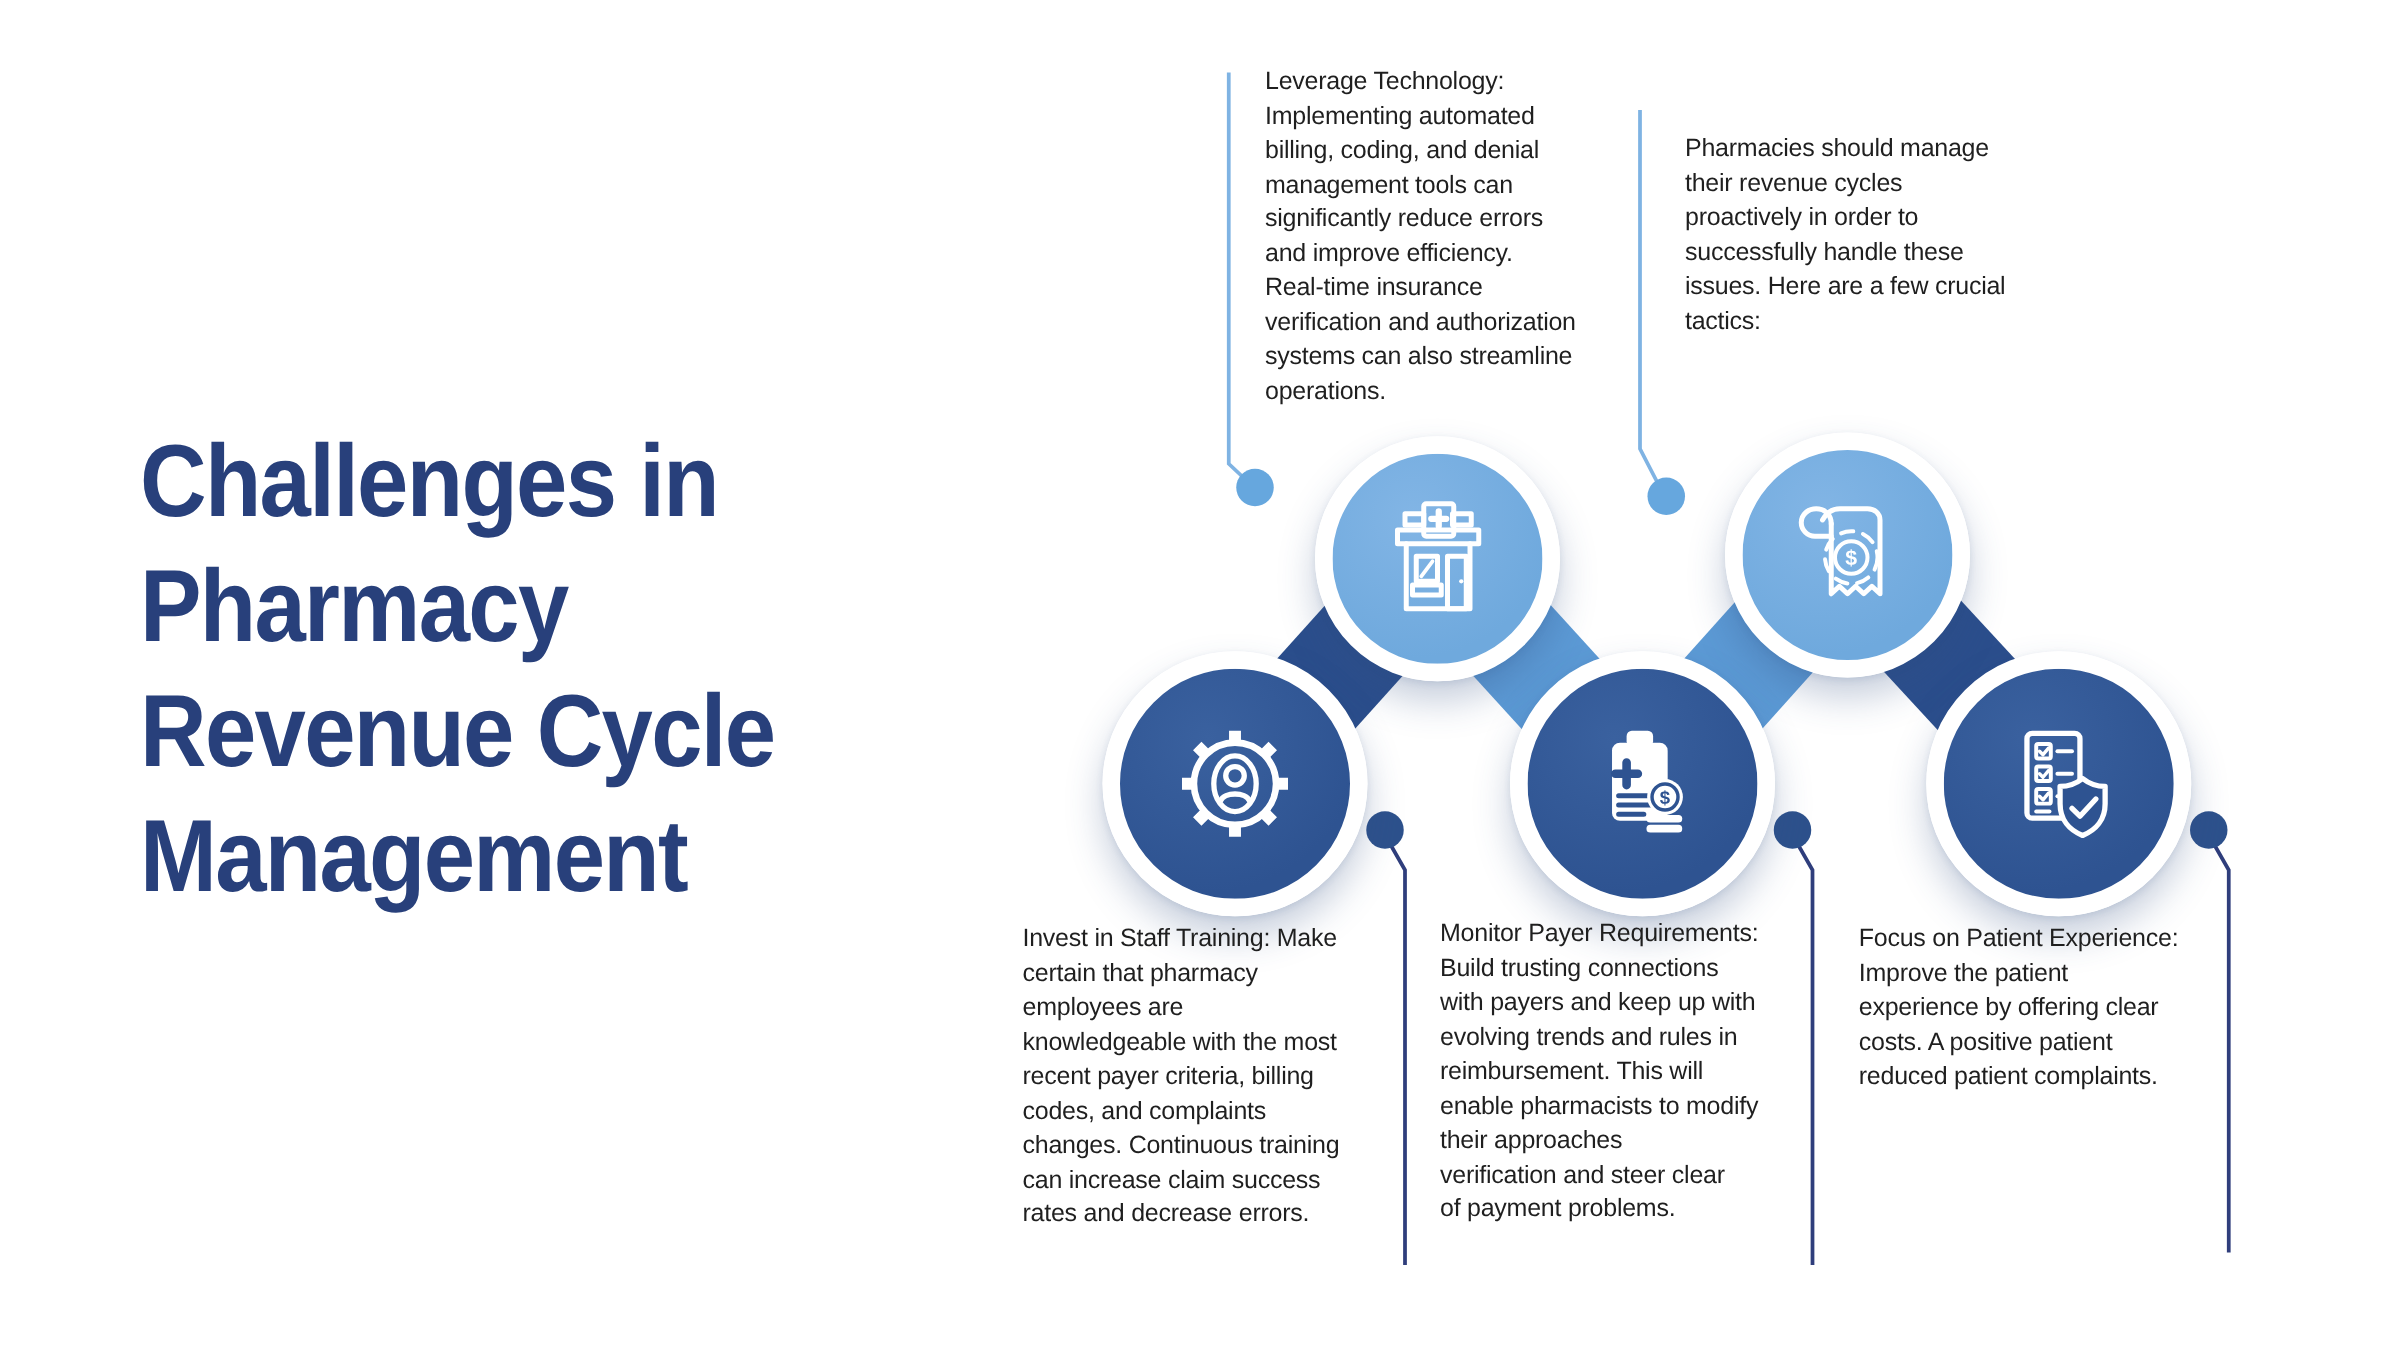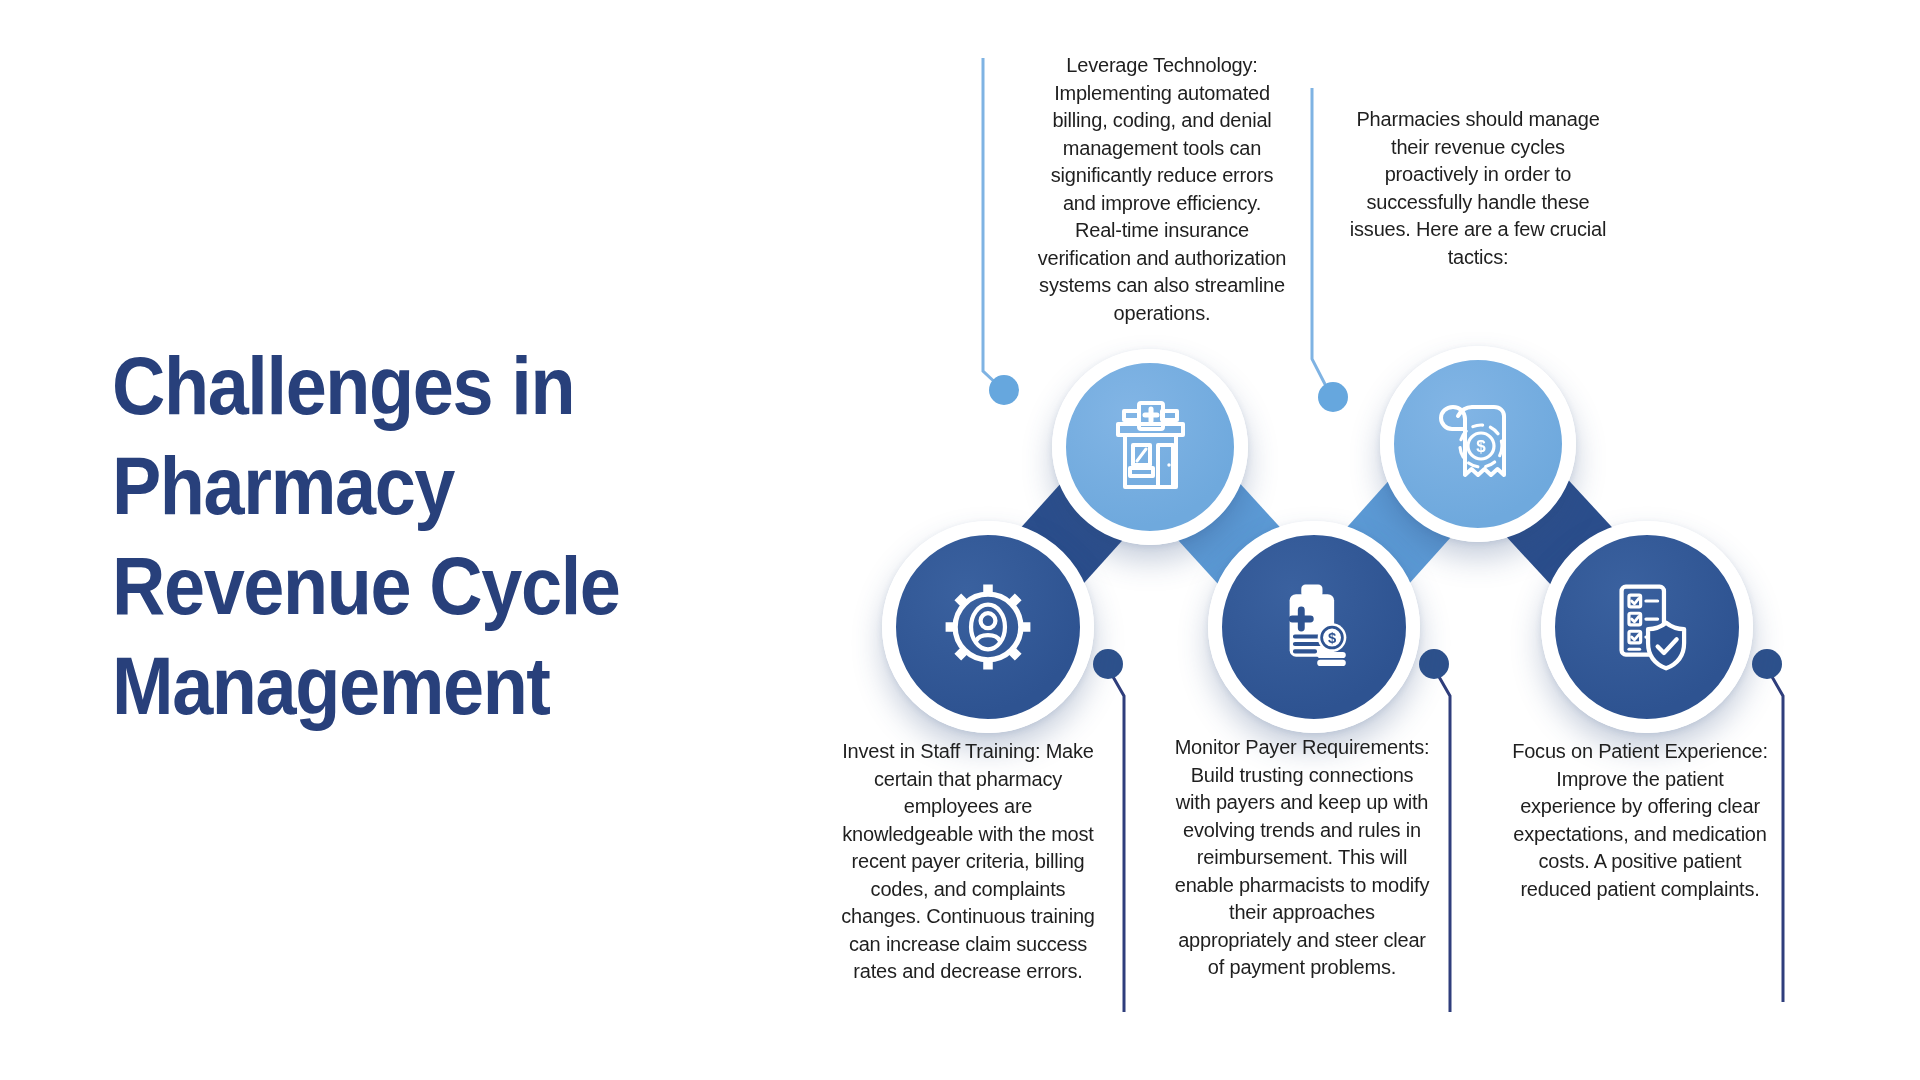--- a/index.html
+++ b/index.html
@@ -11,21 +11,21 @@
     --line-light:#7FB3E3; --line-dark:#2F3E7C;
   }
   html,body{margin:0;padding:0;background:var(--background);}
   .stage{position:relative;width:1920px;height:1080px;overflow:hidden;
          background:var(--background);font-family:"Liberation Sans",sans-serif;}
   .overlay{position:absolute;left:0;top:0;z-index:1;}
   .title{position:absolute;left:112px;top:336px;z-index:3;color:var(--title-text);
          font-weight:700;font-size:82px;line-height:100px;letter-spacing:-1.5px;
          transform:scaleX(.9);transform-origin:left top;}
   .title div{white-space:nowrap;}
-  .tb{position:absolute;z-index:3;text-align:center;color:var(--body-text);
+  .tb{position:absolute;z-index:3;color:var(--body-text);
       font-size:20px;line-height:27.5px;letter-spacing:-0.2px;}
   .tb div{white-space:nowrap;}
   .circle{position:absolute;z-index:2;border-radius:50%;border:14px solid #fff;
           display:flex;align-items:center;justify-content:center;
           box-shadow:0 16px 30px rgba(50,80,130,.28), 0 2px 6px rgba(50,80,130,.12);}
   .circle.light{background:radial-gradient(circle at 38% 30%, var(--circle-light-hi), var(--circle-light) 72%);}
   .circle.dark{background:radial-gradient(circle at 38% 30%, var(--circle-dark-hi), var(--circle-dark) 72%);}
 </style>
 </head>
 <body>
@@ -173,26 +173,25 @@
     </div>
 
   <div class="tb" style="left:1152px;top:734px;width:300px">
       <div>Monitor Payer Requirements:</div>
       <div>Build trusting connections</div>
       <div>with payers and keep up with</div>
       <div>evolving trends and rules in</div>
       <div>reimbursement. This will</div>
       <div>enable pharmacists to modify</div>
       <div>their approaches</div>
-      <div>appropriately and steer clear</div>
+      <div>verification and steer clear</div>
       <div>of payment problems.</div>
     </div>
 
   <div class="tb" style="left:1487px;top:738px;width:306px">
       <div>Focus on Patient Experience:</div>
       <div>Improve the patient</div>
       <div>experience by offering clear</div>
-      <div>expectations, and medication</div>
       <div>costs. A positive patient</div>
       <div>reduced patient complaints.</div>
     </div>
 
 </div>
 
 </body></html>

